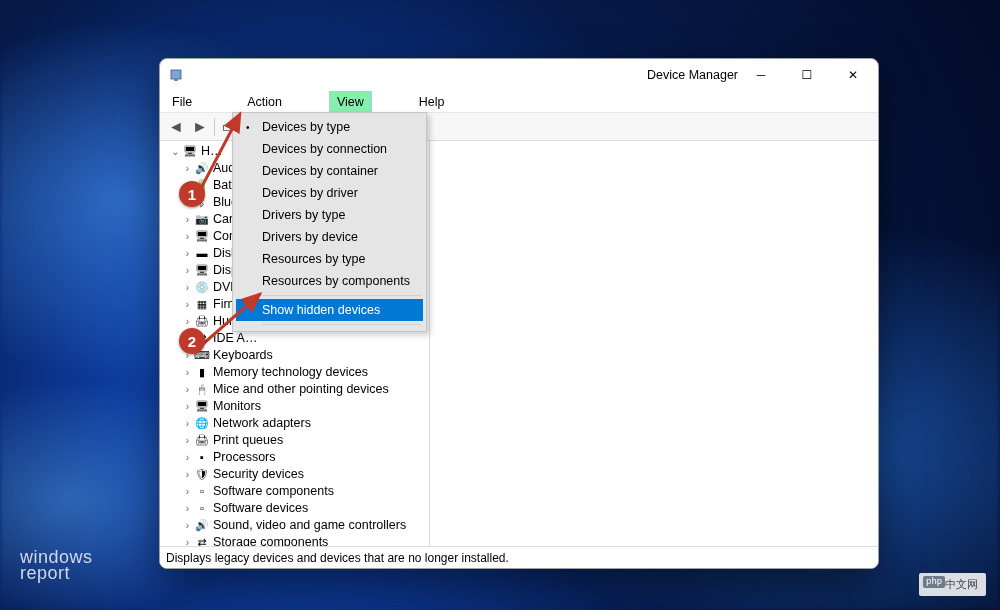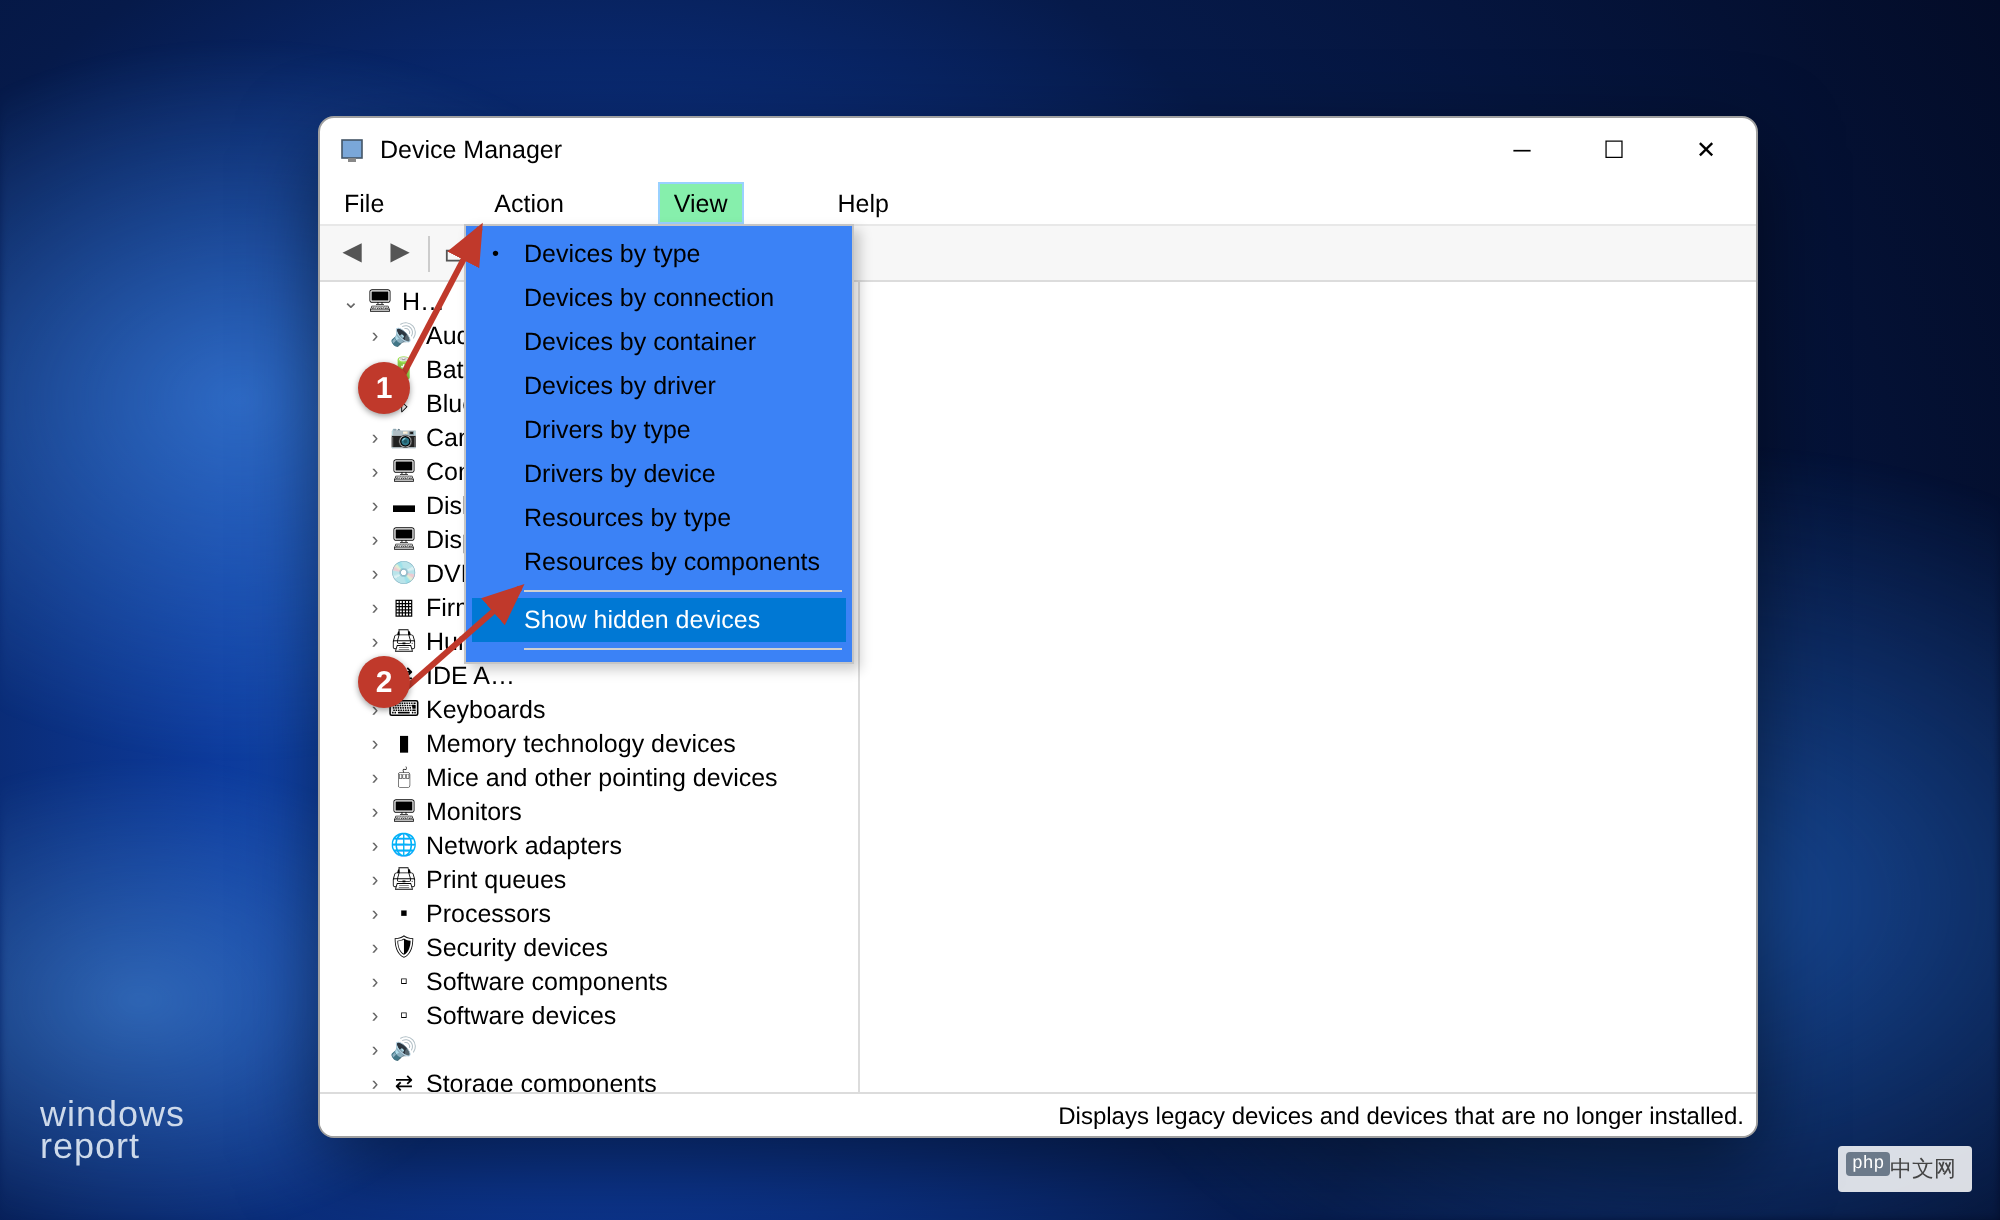--- a/index.html
+++ b/index.html
@@ -12,21 +12,21 @@
   radial-gradient(ellipse 300px 200px at 70px 500px, rgba(100,180,255,0.4) 0%, transparent 60%);
   filter: blur(2px); }
 
 .watermark-left { position:absolute; left:20px; bottom:28px; color:#cdd9ea; font-size:18px; line-height:1; font-weight:300; letter-spacing:0.5px; }
 .watermark-left .b { font-weight:400; display:block; margin-top:-2px; }
 .watermark-right { position:absolute; right:14px; bottom:14px; background:rgba(255,255,255,0.85); color:#444; font-size:11px; padding:4px 8px 4px 26px; border-radius:2px;font-family:Liberation Mono, monospace; }
 .watermark-right::before { content:"php"; position:absolute; left:4px; top:3px; font-size:9px; background:#6c7a8a; color:#fff; padding:1px 3px; border-radius:2px; }
 
 .window { position:absolute; left:159px; top:58px; width:720px; height:511px; background:#fff; border:1px solid #a0a0a0; border-radius:8px; box-shadow:0 14px 40px rgba(0,0,0,0.5); display:flex; flex-direction:column; overflow:hidden; }
 
-.titlebar { height:32px; display:flex; align-items:center; padding:0 2px 0 8px; }
+.titlebar { height:32px; display:flex; align-items:center; padding:0 2px 0 8px;text-align:right; }
 .titlebar-icon { width:16px; height:16px; margin-right:6px; display:inline-flex; align-items:center; justify-content:center; }
 .title-text { font-size:12.5px; color:#000; flex:1; }
 .win-controls { display:flex; height:100%; }
 .win-btn { width:46px; display:flex; align-items:center; justify-content:center; font-size:12px; color:#000; }
 
 .menubar { height:22px; display:flex; align-items:stretch; padding-left:4px; border-bottom:1px solid #e8e8e8; font-size:12.5px;gap:39px; }
 .menu-item { padding:0 8px; display:flex; align-items:center; cursor:default; }
 .menu-item.open { background:#86efac; border:1px solid #99d1ff; padding:0 7px; }
 
 .toolbar { height:28px; display:flex; align-items:center; padding:0 4px; gap:0; border-bottom:1px solid #dcdcdc; background:#f7f7f7; }
@@ -37,27 +37,27 @@
 .tree-pane { position:absolute; left:0; top:0; width:270px; bottom:0; overflow:hidden; border-right:1px solid #dcdcdc; }
 .detail-pane { position:absolute; left:270px; right:0; top:0; bottom:0; border-left:1px solid #fff; }
 
 .tree { font-size:12.5px; line-height:17px; padding:2px 0 2px 4px; }
 .tree-root { display:flex; align-items:center; padding-left:6px; }
 .tree-node { display:flex; align-items:center; padding-left:18px; white-space:nowrap; }
 .expander { width:11px; color:#666; font-size:10px; display:inline-block; text-align:center; margin-right:1px; }
 .dev-icon { width:16px; height:14px; display:inline-flex; align-items:center; justify-content:center; margin-right:3px; font-size:11px; }
 .truncated { overflow:hidden; text-overflow:clip; }
 
-.dropdown { position:absolute; left:232px; top:112px; width:195px; background:#3b82f6; border:1px solid #c5c5c5; box-shadow:3px 3px 6px rgba(0,0,0,0.2); padding:3px; z-index:50; font-size:12.5px; }
+.dropdown { position:absolute; left:232px; top:112px; width:195px; background:#e5e5e5; border:1px solid #c5c5c5; box-shadow:3px 3px 6px rgba(0,0,0,0.2); padding:3px; z-index:50; font-size:12.5px; }
 .dd-item { height:22px; display:flex; align-items:center; padding-left:26px; position:relative; cursor:default; }
 .dd-item.highlighted { background:#0078d4; color:#fff; }
 .dd-bullet::before { content:"•"; position:absolute; left:10px; font-size:10px; }
 .dd-sep { height:1px; background:#d0d0d0; margin:3px 2px 3px 26px; }
 
-.statusbar { height:22px; border-top:1px solid #dcdcdc; font-size:12px; display:flex; align-items:center; padding:0 6px; background:#fff; color:#000;justify-content:flex-end; }
+.statusbar { height:22px; border-top:1px solid #dcdcdc; font-size:12px; display:flex; align-items:center; padding:0 6px; background:#fff; color:#000; }
 
 .callout { position:absolute; width:26px; height:26px; border-radius:50%; background:#c0392b; color:#fff; font-weight:700; font-size:15px; display:flex; align-items:center; justify-content:center; box-shadow:0 1px 3px rgba(0,0,0,0.4); z-index:80; }
 .arrow { position:absolute; z-index:75; pointer-events:none; }
 </style>
 </head>
 <body>
 
 <div class="wallpaper"></div>
 
 <div class="watermark-left">
@@ -213,20 +213,21 @@
             <span class="truncated">Software components</span>
           </div>
           <div class="tree-node">
             <span class="expander">›</span>
             <span class="dev-icon">▫</span>
             <span class="truncated">Software devices</span>
           </div>
           <div class="tree-node">
             <span class="expander">›</span>
             <span class="dev-icon">🔊</span>
+            <span class="truncated">Sound, video and game controllers</span>
           </div>
           <div class="tree-node">
             <span class="expander">›</span>
             <span class="dev-icon">⇄</span>
             <span class="truncated">Storage components</span>
           </div>
         </div>
     </div>
     <div class="detail-pane"></div>
   </div>

